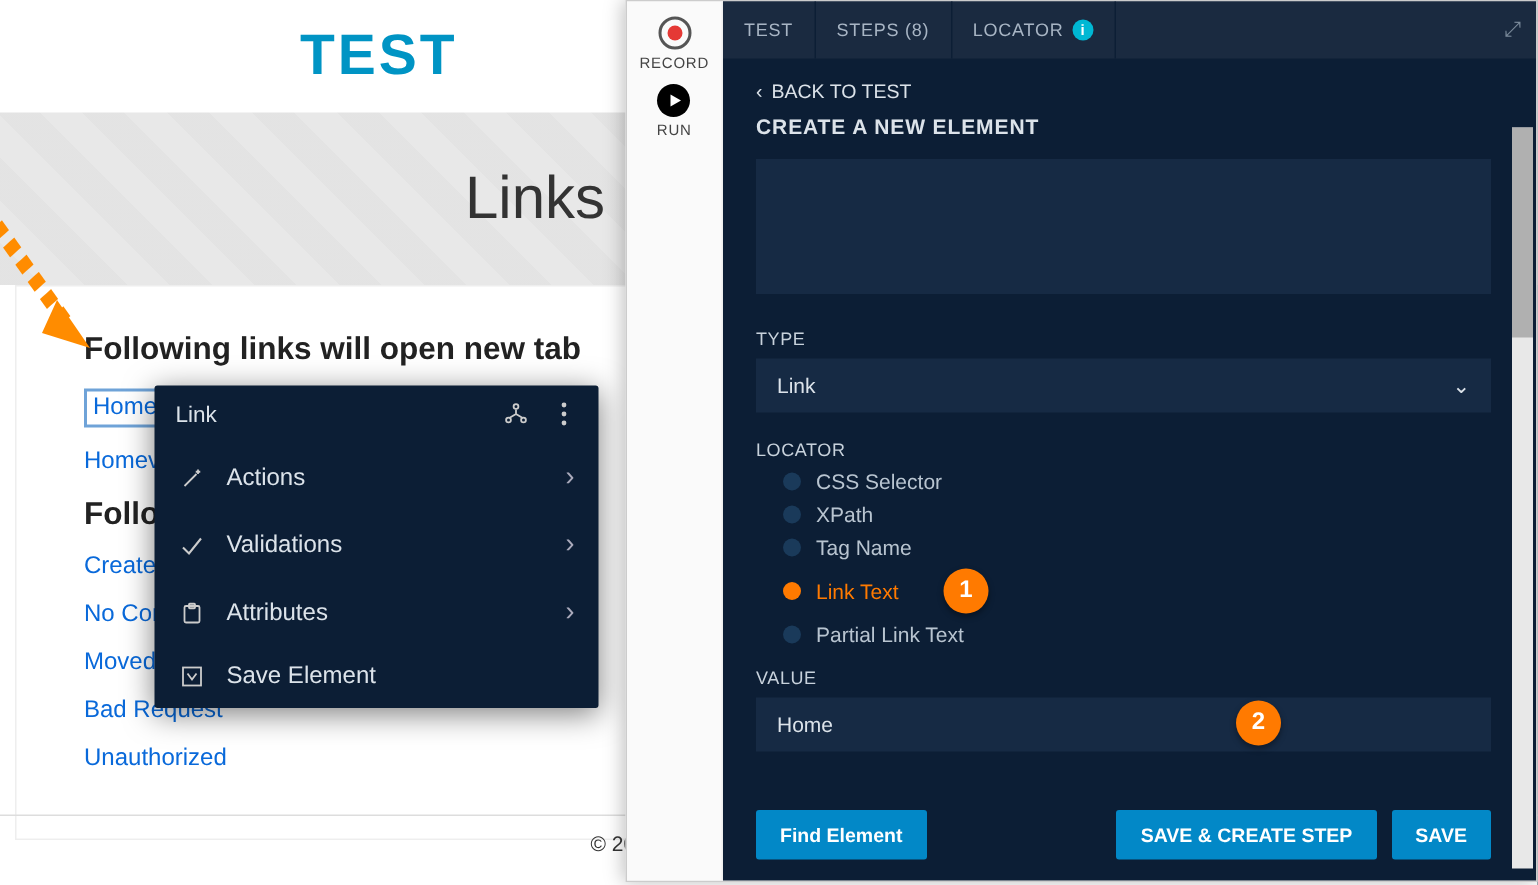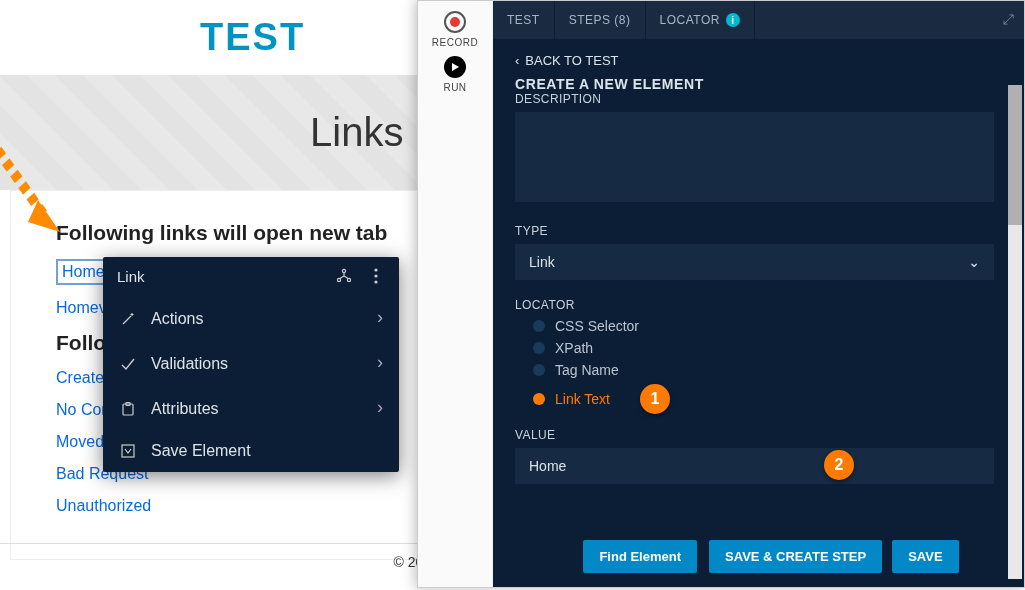--- a/index.html
+++ b/index.html
@@ -28,50 +28,50 @@
 .ctx-head-icons { display: flex; gap: 14px; align-items: center; }
 .ctx-item { display: flex; align-items: flex-end; justify-content: space-between; padding: 12px 16px; font-size: 16px; cursor: pointer; }
 .ctx-left { display:flex; align-items:center; gap: 14px; }
 .chev { font-size: 18px; color: #aab; }
 .ic { width: 18px; height: 18px; display:inline-flex; align-items:center; justify-content:center; }
 
 
 .panel-wrap { position: absolute; top: 0; right: 0; width: 608px; height: 588px; background: #fff; border: 1px solid #ccc; box-shadow: -2px 0 12px rgba(0,0,0,0.25); display:flex; }
 
 
-.rail { width: 75px; background: #fafafa; display:flex; flex-direction:column; align-items:center; padding-top: 10px; gap: 8px; border-right: 1px solid #eee; }
+.rail { width: 64px; background: #fafafa; display:flex; flex-direction:column; align-items:center; padding-top: 10px; gap: 8px; border-right: 1px solid #eee; }
 .rail-item { display:flex; flex-direction:column; align-items:center; gap:4px; color:#444; font-size:10px; letter-spacing:0.5px; }
 .rec-dot { width:22px; height:22px; border:2px solid #555; border-radius:50%; display:flex; align-items:center; justify-content:center; }
 .rec-dot::after { content:''; width:10px; height:10px; background:#e53935; border-radius:50%; }
 .play { width:22px; height:22px; background:#000; border-radius:50%; display:flex; align-items:center; justify-content:center; }
 .play::after { content:''; border-left:7px solid #fff; border-top:4px solid transparent; border-bottom:4px solid transparent; margin-left:2px;}
 
 
 .panel { flex:1; background: #0c1e35; color:#dce3ea; display:flex; flex-direction:column; position:relative; }
 .tabs { background:#1a2a40; display:flex; align-items:center; height:38px; position:relative; }
 .tab { padding: 12px 14px; font-size:12px; letter-spacing:0.5px; color:#a8b5c4; height:100%; display:flex; align-items:center; border-right: 1px solid #0c1e35; }
 .info-badge { width:14px; height:14px; background:#00b8d4; color:#fff; border-radius:50%; font-size:10px; display:inline-flex; align-items:center; justify-content:center; margin-left:6px; font-weight:700;}
 .collapse-ic { position:absolute; right:10px; top:10px; color:#7a8a9a; font-size:14px; }
 
 .scroll-area { flex:1; overflow:hidden; position:relative; padding: 14px 22px 0 22px; }
 .scroll-inner { position: absolute; top:14px; left:22px; right:30px; }
 
 .back { color:#dce3ea; font-size:13px; display:flex; align-items:center; gap:6px; margin-bottom:8px; cursor:pointer; }
-.title { font-size:14px; font-weight:700; letter-spacing:0.6px; }
+.title { font-size:14px; font-weight:700; letter-spacing:0.6px; margin-bottom:14px; }
 .lbl { font-size:12px; letter-spacing:0.4px; color:#c8d2dc; margin-bottom:6px; }
 .ta { width:100%; height:90px; background:#162a44; border:none; resize:none; margin-bottom:18px; color:#fff; padding:8px; }
 .sel { width:100%; height:36px; background:#162a44; color:#dce3ea; display:flex; align-items:center; justify-content:space-between; padding:0 14px; margin-bottom:18px; font-size:14px;}
 .radios { padding-left:18px; margin-bottom:14px; }
 .radio { display:flex; align-items:center; gap:10px; font-size:14px; color:#b8c4d0; margin-bottom:6px; cursor:pointer;text-align:center; }
 .radio.sel-r { color:#ff7a00; }
 .rdot { width:12px; height:12px; border-radius:50%; background:#1a3a5a; }
 .radio.sel-r .rdot{ background:#ff7a00; }
 .val-in { width:100%; height:36px; background:#162a44; color:#dce3ea; padding:0 14px; display:flex; align-items:center; font-size:14px; border:none; }
 
-.btn-row { position:absolute; bottom:14px; left:22px; right:30px; display:flex; justify-content:center; align-items:center;margin-left:33px; }
+.btn-row { position:absolute; bottom:14px; left:22px; right:30px; display:flex; justify-content:space-between; align-items:center; }
 .btn { background:#0288c7; color:#fff; padding: 9px 16px; font-size:13px; font-weight:600; border:none; cursor:pointer; border-radius:2px; }
 .btn-group { display:flex; gap:10px;padding-left:12px; }
 
 
 .callout { width:30px; height:30px; background:#ff7a00; color:#fff; border-radius:50%; display:flex; align-items:center; justify-content:center; font-weight:700; font-size:16px; position:absolute; box-shadow:0 2px 4px rgba(0,0,0,0.4);}
 
 
 .sb-track { position:absolute; right:2px; top:46px; bottom:8px; width:14px; background:#e8e8e8; }
 .sb-thumb { position:absolute; right:2px; top:46px; width:14px; height:140px; background:#b0b0b0; }
 </style>
@@ -202,21 +202,20 @@
       <span class="collapse-ic">⤢</span>
     </div>
 
     <div class="scroll-area">
       <div class="scroll-inner">
         <div class="back">
             <span>‹</span>
             <span>BACK TO TEST</span>
           </div>
         <div class="title">CREATE A NEW ELEMENT</div>
-        <div class="lbl">DESCRIPTION</div>
         <textarea class="ta" style=""></textarea>
         <div class="lbl">TYPE</div>
         <div class="sel">
             <span>Link</span>
             <span>⌄</span>
           </div>
         <div class="lbl">LOCATOR</div>
         <div class="radios">
           <div class="radio">
               <span class="rdot"></span>
@@ -228,20 +227,24 @@
             </div>
           <div class="radio">
               <span class="rdot"></span>
               <span>Tag Name</span>
             </div>
           <div class="radio sel-r">
               <span class="rdot"></span>
               <span>Link Text</span>
             <span class="callout" style="position:static; margin-left:20px;">1</span>
           </div>
+          <div class="radio">
+              <span class="rdot"></span>
+              <span>Partial Link Text</span>
+            </div>
         </div>
         <div class="lbl">VALUE</div>
         <div style="position:relative;">
           <input class="val-in" value="Home" style="">
           <span class="callout" style="right:140px; top:2px;">2</span>
         </div>
       </div>
       <div class="sb-track"></div>
       <div class="sb-thumb"></div>
     </div>

